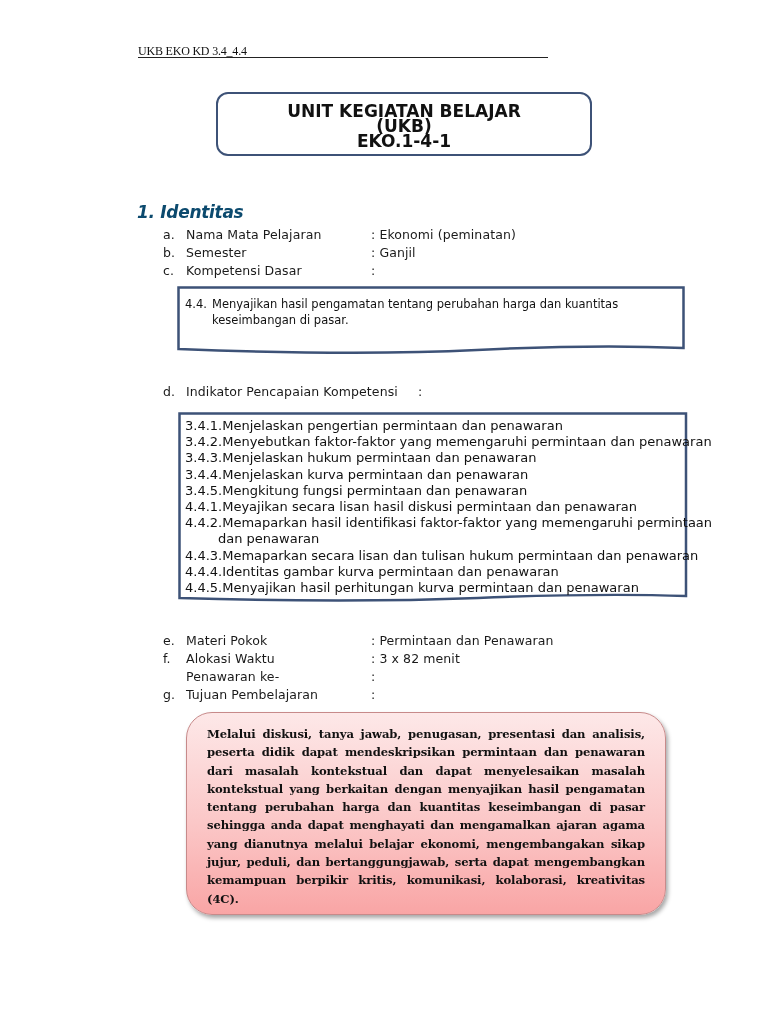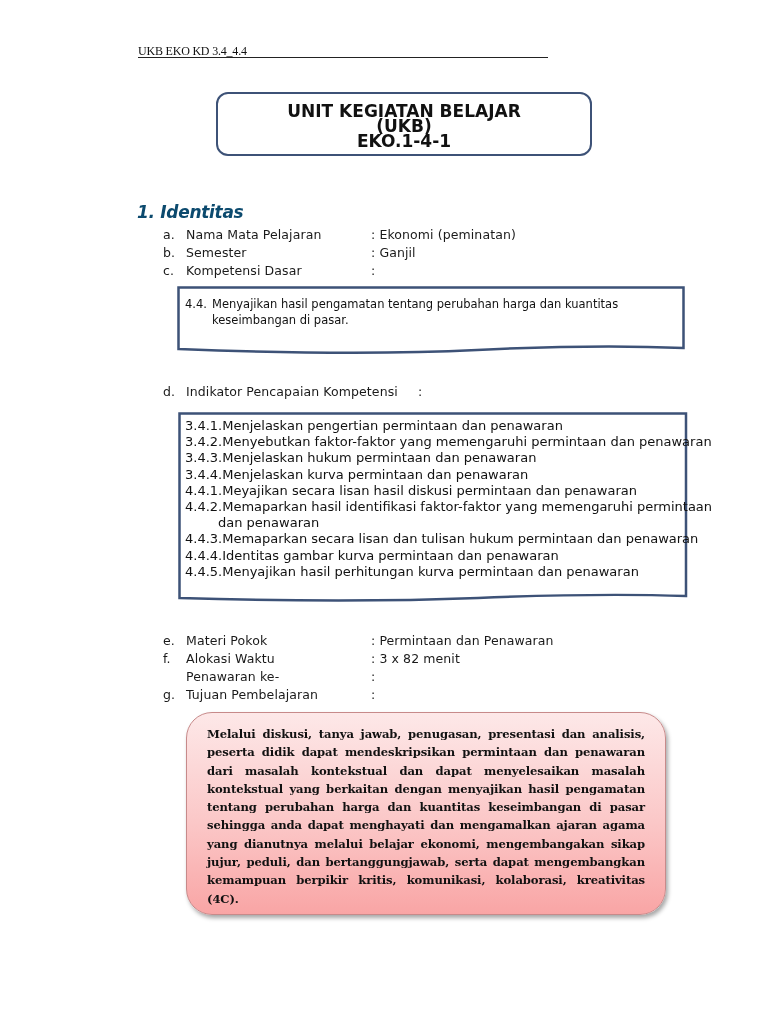--- a/index.html
+++ b/index.html
@@ -86,20 +86,21 @@
 
 <div class="ind-wrap">
   <svg width="510" height="192">
     <path d="M1.5,1.5 H508 V184 Q420,181 300,186 Q170,191 1.5,186 Z" fill="#ffffff" stroke="#3d5277" stroke-width="2.5"></path>
   </svg>
   <div class="ind-text" id="ind-list">
       <div class="ind-line">3.4.1.Menjelaskan pengertian permintaan dan penawaran</div>
       <div class="ind-line">3.4.2.Menyebutkan faktor-faktor yang memengaruhi permintaan dan penawaran</div>
       <div class="ind-line">3.4.3.Menjelaskan hukum permintaan dan penawaran</div>
       <div class="ind-line">3.4.4.Menjelaskan kurva permintaan dan penawaran</div>
+      <div class="ind-line">3.4.5.Mengkitung fungsi permintaan dan penawaran</div>
       <div class="ind-line">4.4.1.Meyajikan secara lisan hasil diskusi permintaan dan penawaran</div>
       <div class="ind-line">4.4.2.Memaparkan hasil identifikasi faktor-faktor yang memengaruhi permintaan</div>
       <div class="ind-line ind-cont">dan penawaran</div>
       <div class="ind-line">4.4.3.Memaparkan secara lisan dan tulisan hukum permintaan dan penawaran</div>
       <div class="ind-line">4.4.4.Identitas gambar kurva permintaan dan penawaran</div>
       <div class="ind-line">4.4.5.Menyajikan hasil perhitungan kurva permintaan dan penawaran</div>
     </div>
 </div>
 
 <div class="row" style="top:633px">

